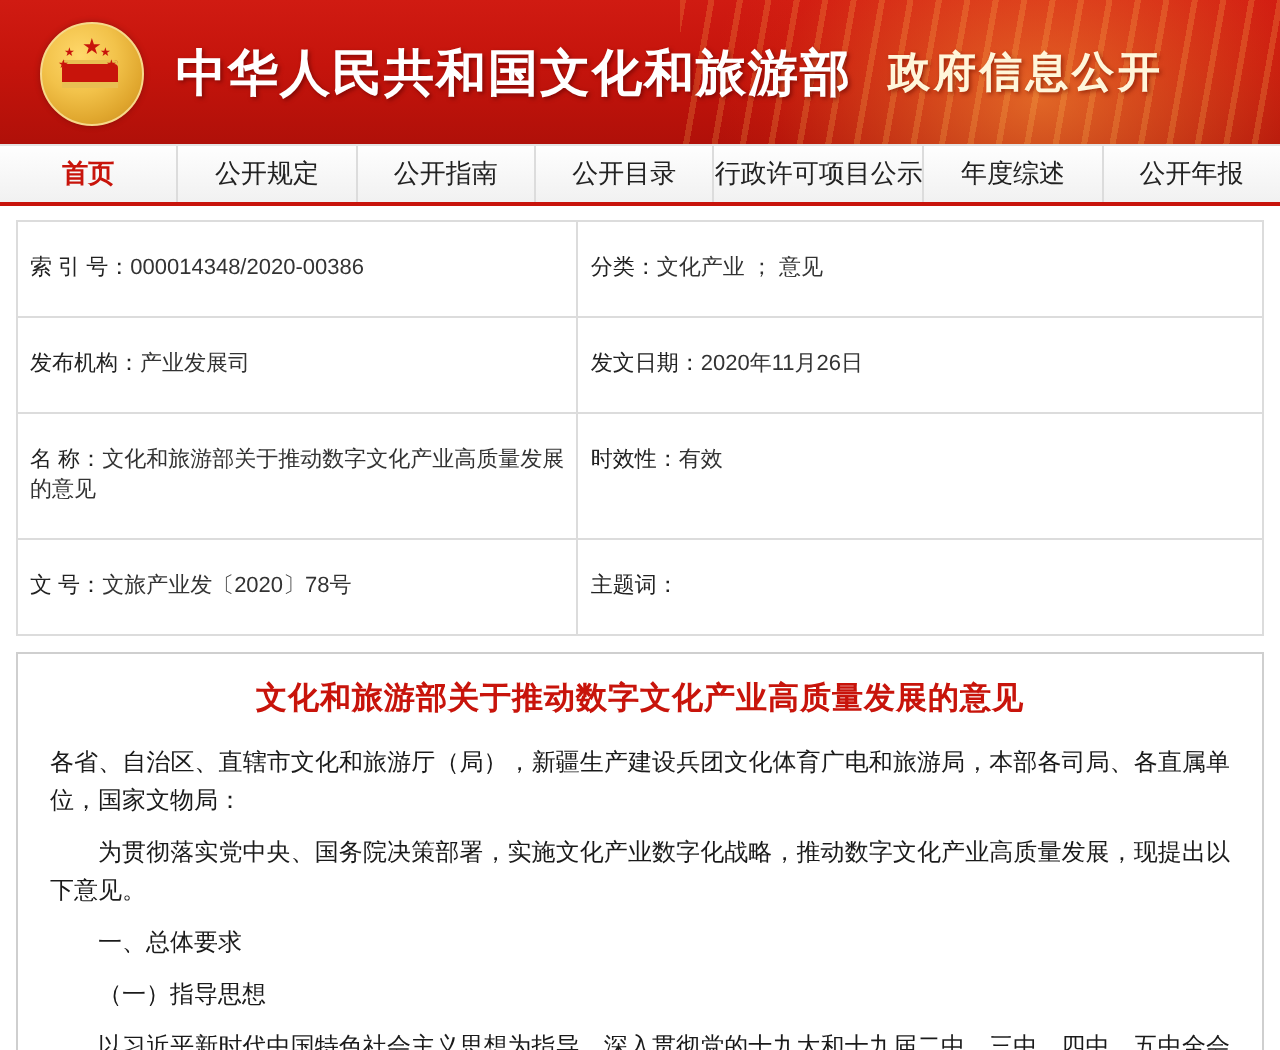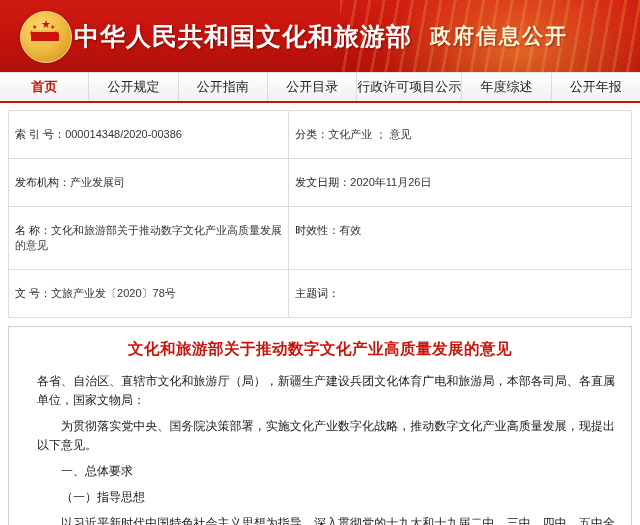--- a/index.html
+++ b/index.html
@@ -79,21 +79,21 @@
     font-size: 11px;
     line-height: 11px;
   }
   .emblem .star.s2 { left: 16px; top: 14px; font-size: 6px; }
   .emblem .star.s3 { left: 34px; top: 14px; font-size: 6px; }
   .emblem .star.s4 { left: 13px; top: 20px; font-size: 6px; }
   .emblem .star.s5 { left: 37px; top: 20px; font-size: 6px; }
 
   .banner-title {
     position: relative;
-    margin-left: 0;
+    margin-left: 14px;
     color: #ffffff;
     font-size: 25px;
     font-weight: bold;
     letter-spacing: 1px;
     text-shadow: 1px 1px 2px rgba(90,0,0,0.6);
     white-space: nowrap;
     font-family: "Liberation Serif", serif;
   }
   .banner-title2 {
     position: relative;
@@ -166,21 +166,21 @@
   .doc-title {
     text-align: center;
     color: #c8140b;
     font-size: 15.5px;
     font-weight: bold;
     font-family: "Liberation Serif", serif;
     margin-bottom: 12px;
     letter-spacing: 0.5px;
   }
   .doc p {
-    margin: 0 0 7px 12px;
+    margin: 0 0 7px 0;
     font-size: 12px;
     line-height: 19px;
     color: #1a1a1a;
     text-align: justify;
     font-family: "Liberation Serif", serif;
   }
   .doc p.indent { text-indent: 24px; }
 </style>
 </head>
 <body>

